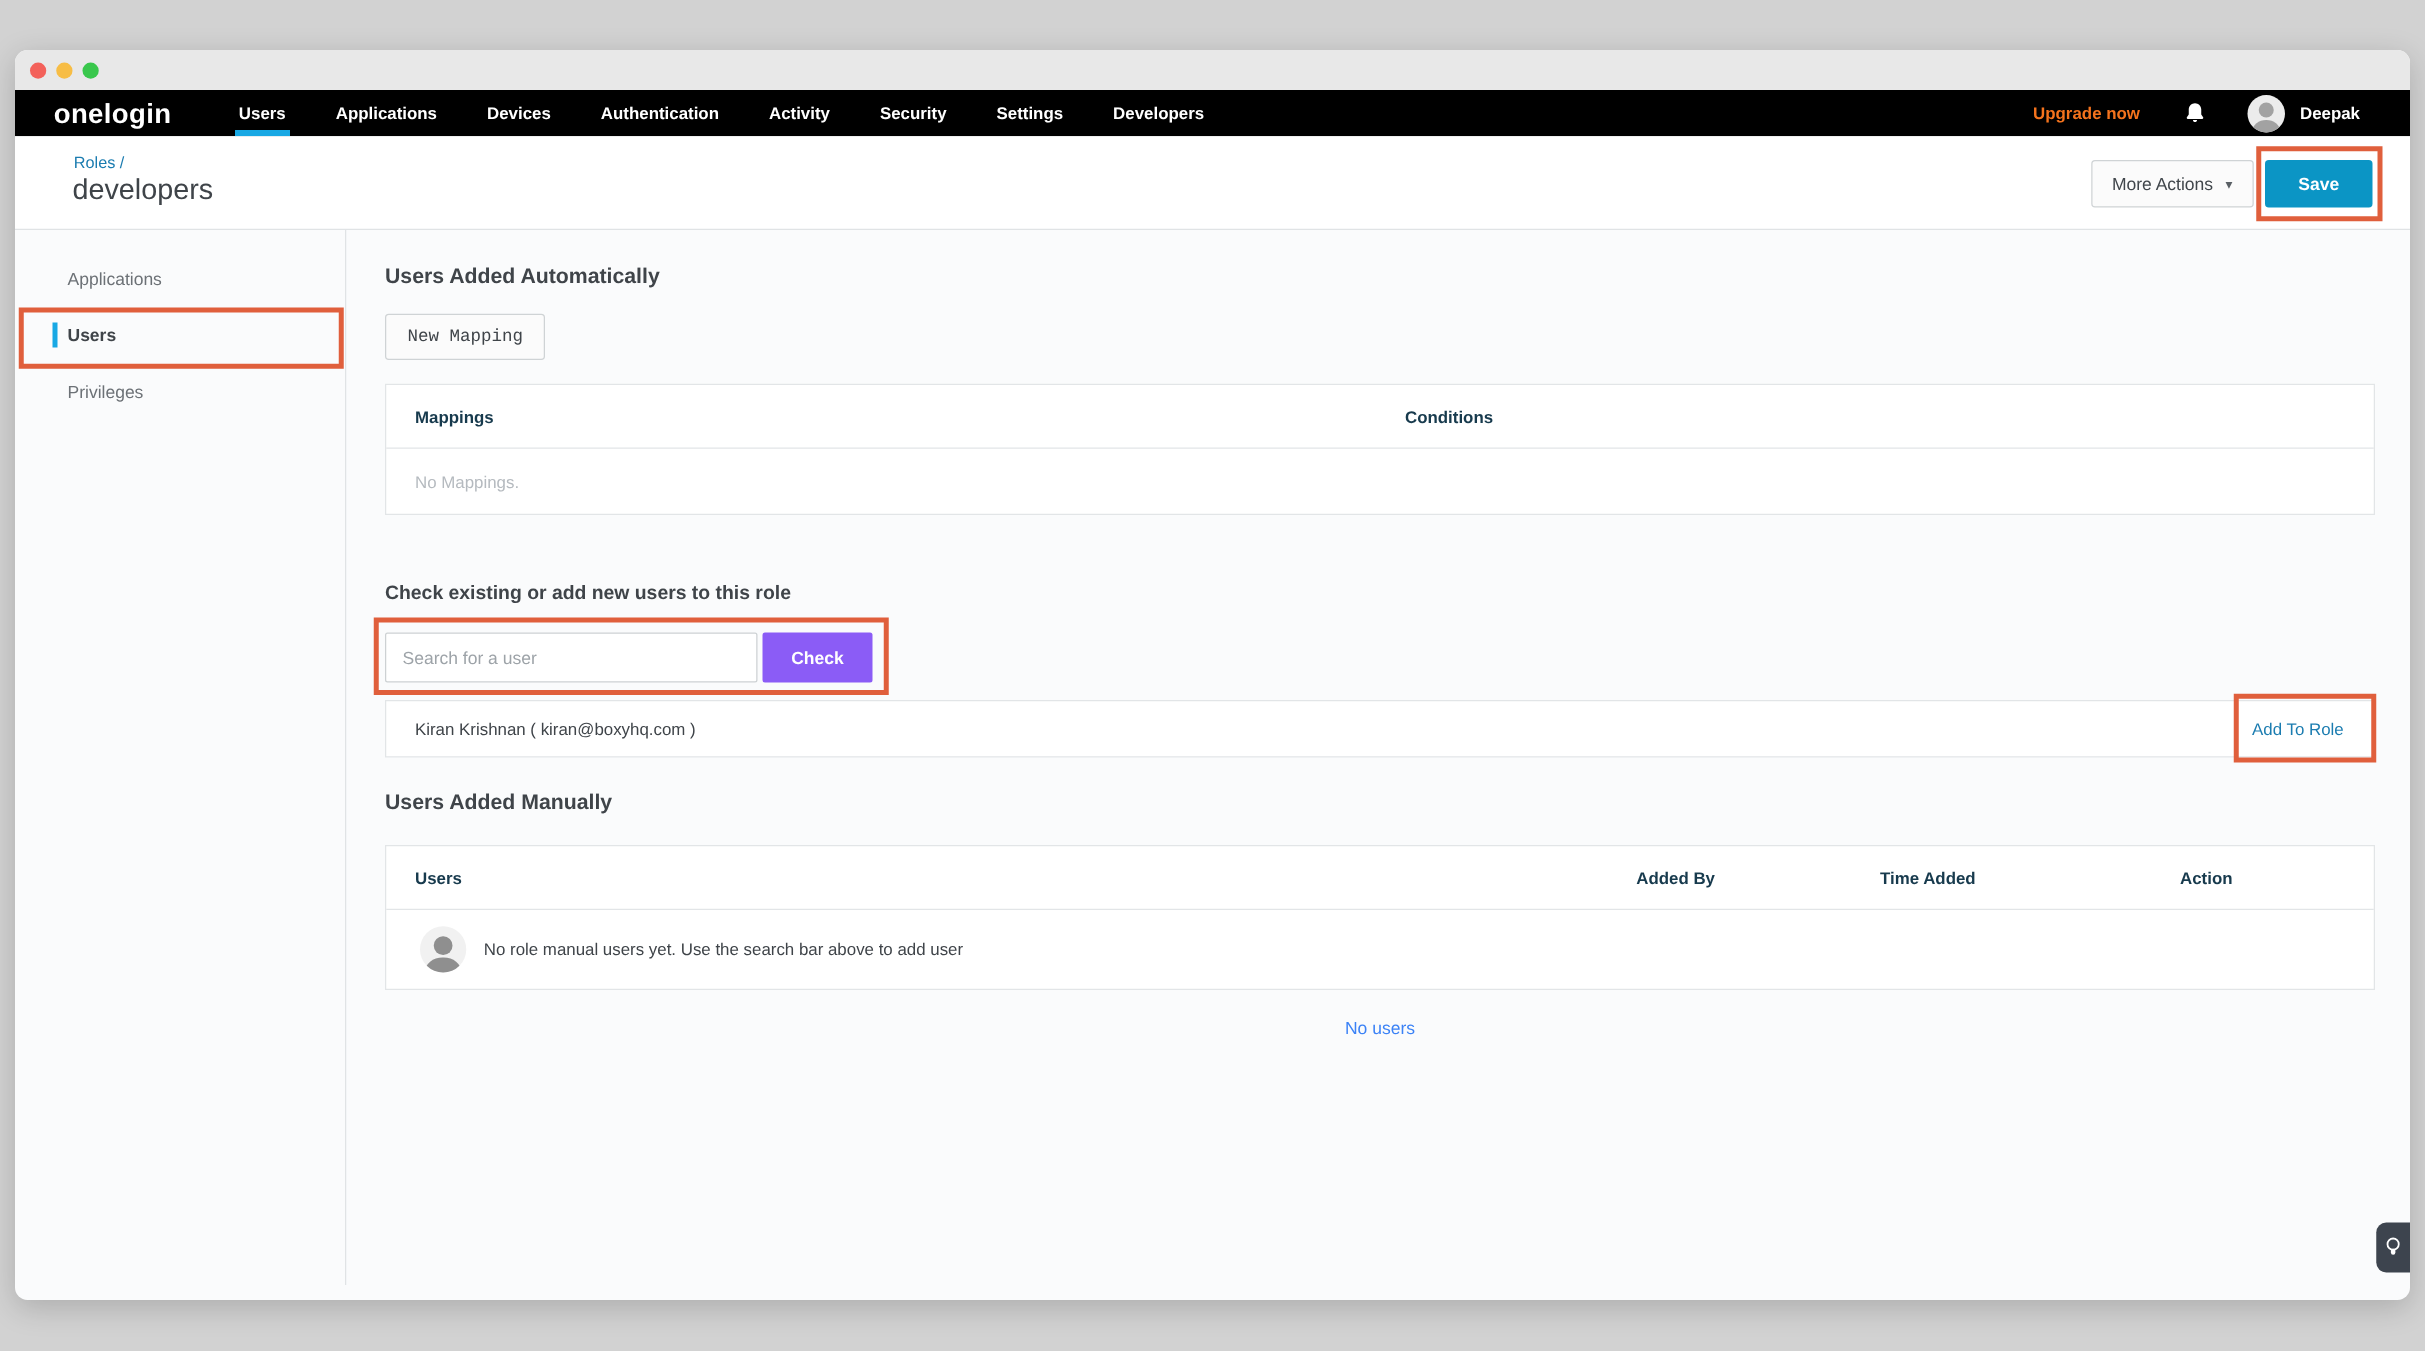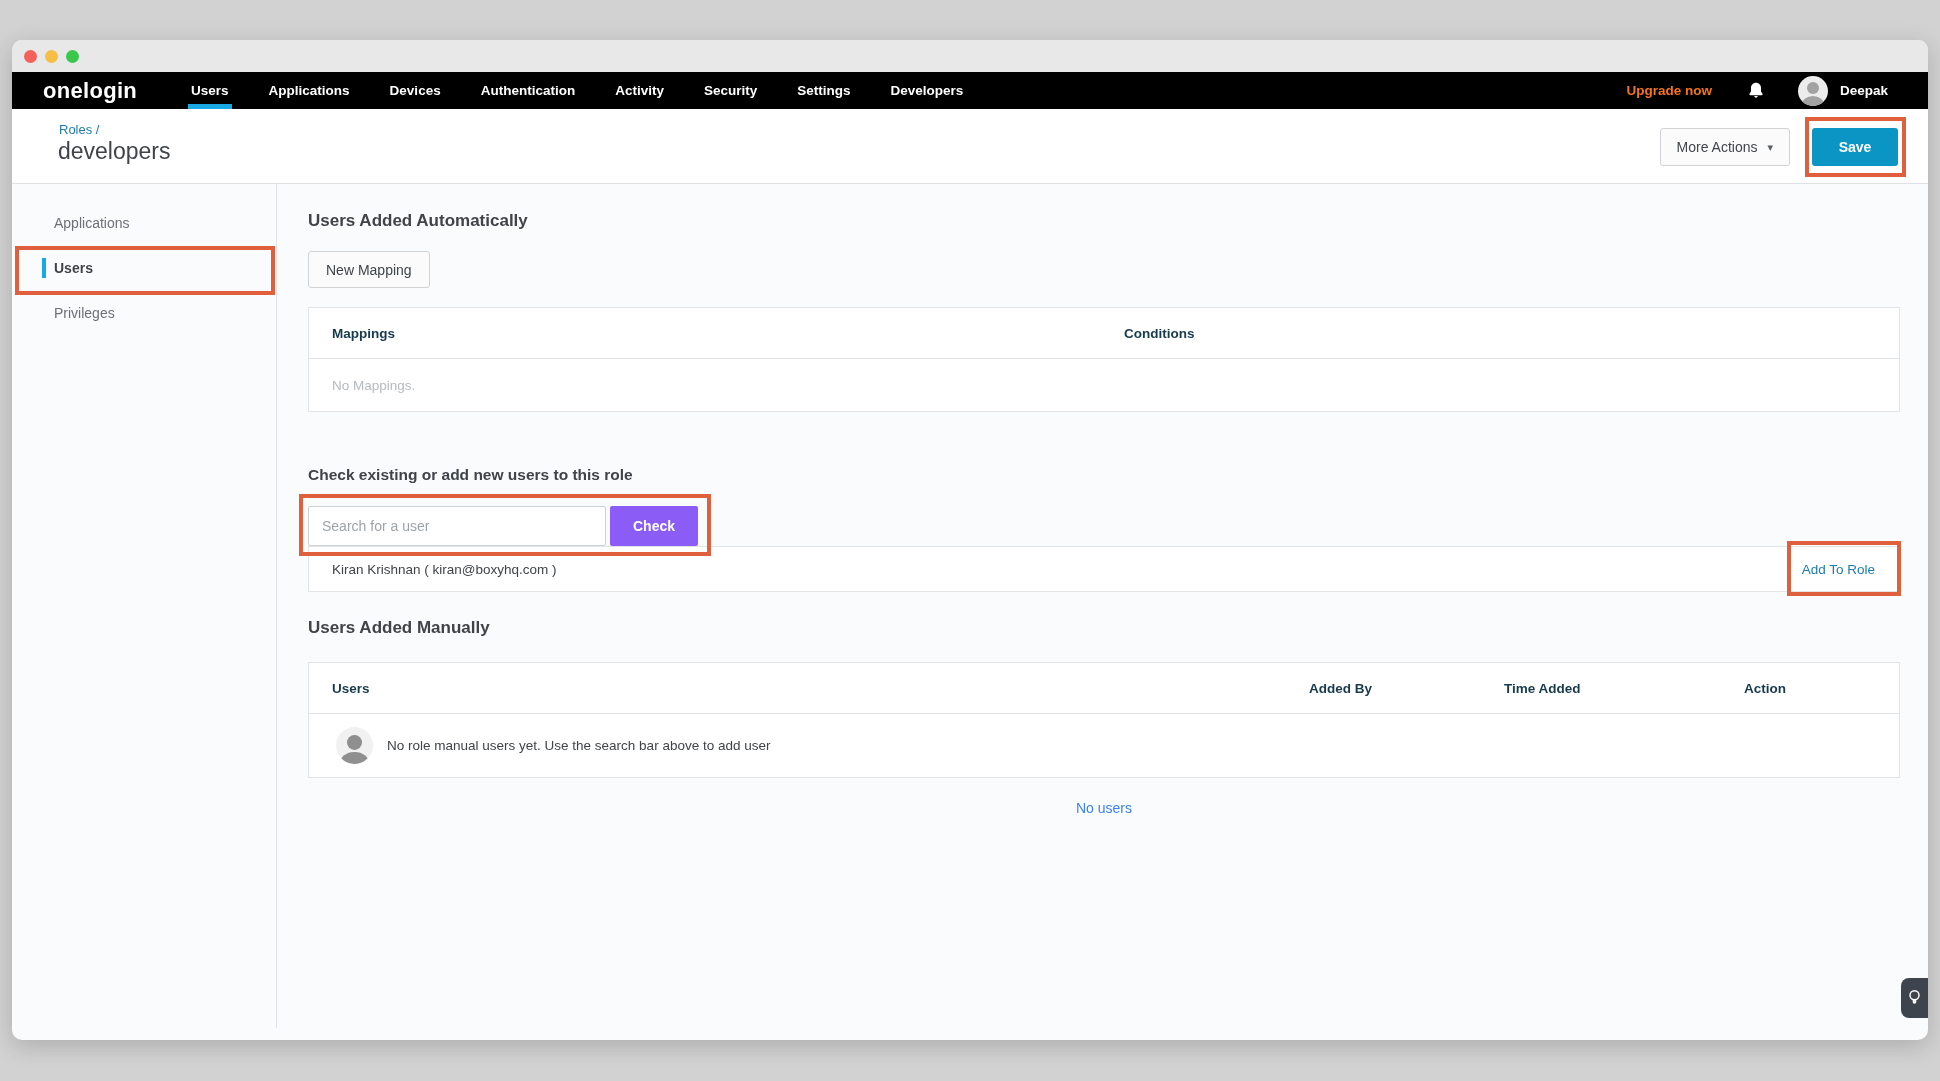--- a/index.html
+++ b/index.html
@@ -35,52 +35,52 @@
   .avatar::after { content:""; position:absolute; left:50%; top:68%; width:74%; height:60%; margin-left:-37%; border-radius:50%; background:#a2a2a2; }
   .username { color:#fff; font-weight:bold; font-size:13.5px; margin-left:12px; }
   
   .pageheader { height:75px; background:#fff; border-bottom:1px solid #e0e3e5; position:relative; }
   .breadcrumb { position:absolute; left:47px; top:13px; font-size:13px; color:#1b7cb0; cursor:pointer; }
   .page-title { position:absolute; left:46px; top:29px; font-size:23px; color:#3f4449; }
   .hdr-actions { position:absolute; right:30px; top:19px; display:flex; }
   .btn-more { height:38px; padding:0 16px; background:#fbfbfb; border:1px solid #cfd3d5; border-radius:3px;
               font-size:14px; color:#40464b; display:flex; align-items:center; cursor:pointer; font-family:inherit; }
   .caret { font-size:11px; color:#5a6065; margin-left:10px; }
-  .save-wrap { position:relative; margin-left:22px; }
+  .save-wrap { position:relative; margin-left:9px; }
   .btn-save { height:38px; width:86px; background:#0b95c5; border:none; border-radius:3px; color:#fff;
               font-weight:bold; font-size:14px; cursor:pointer; font-family:inherit; }
   .annotation { position:absolute; border:4px solid #e05f3c; pointer-events:none; z-index:5; }
   .save-annotation { left:-7px; top:-11px; width:101px; height:60px; }
   
   .page-body { display:flex; height:844px; }
   .sidebar { width:265px; border-right:1px solid #e0e3e5; padding-top:16px; position:relative; flex:none; }
   .side-item { height:45px; display:flex; align-items:center; padding-left:42px; font-size:14px; color:#6c7176; cursor:pointer; position:relative; }
   .side-item.active { color:#3f4449; font-weight:bold; }
   .side-bar-indicator { position:absolute; left:30px; width:4px; height:20px; background:#18a8e4; }
   .users-annotation { left:3px; top:62px; width:260px; height:49px; }
   .main { flex:1; padding:0 28px 0 31px; position:relative; }
   .section-title { font-size:17px; font-weight:bold; color:#3f4449; }
   .t-auto { margin-top:27px; }
   .btn-newmapping { margin-top:20px; height:37px; padding:0 17px; background:#fbfbfb; border:1px solid #cfd3d5;
-                    border-radius:3px; font-size:14px; color:#3f4449; cursor:pointer; font-family:Liberation Sans, sans-serif; }
+                    border-radius:3px; font-size:14px; color:#3f4449; cursor:pointer; font-family:Liberation Mono, monospace; }
   .card { background:#fff; border:1px solid #e2e5e7; }
   .map-card { margin-top:19px; }
   .thead { display:flex; align-items:center; height:51px; border-bottom:1px solid #e2e5e7; font-size:13.5px; font-weight:bold; color:#173a4d; }
   .map-col1 { flex:1; padding-left:23px; }
   .map-col2 { width:775px; }
   .empty-row { display:flex; align-items:center; height:52px; font-size:13.5px; color:#b5babf; padding-left:23px; }
   .t-check { margin-top:54px; font-size:15.5px; }
   .search-wrap { margin-top:22px; position:relative; width:390px; display:flex; }
   .search-input { width:298px; height:40px; border:1px solid #cdd1d3; border-radius:2px; padding:0 13px;
                   font-size:14px; color:#3f4449; background:#fff; font-family:inherit; outline:none; }
   .search-input::placeholder { color:#9da3a8; }
   .btn-check { width:88px; height:40px; margin-left:4px; background:#8b5cf6; border:none; border-radius:2px;
                color:#fff; font-weight:bold; font-size:14px; cursor:pointer; font-family:inherit; }
   .search-annotation { left:-9px; top:-12px; width:412px; height:62px; }
-  .result-row { margin-top:0; height:46px; background:#fff; border:1px solid #e2e5e7; display:flex; align-items:center; position:relative; }
+  .result-row { margin-top:14px; height:46px; background:#fff; border:1px solid #e2e5e7; display:flex; align-items:center; position:relative; }
   .result-text { padding-left:23px; font-size:13.5px; color:#3f4449; }
   .add-link { margin-left:auto; margin-right:24px; font-size:13.5px; color:#1b7cb0; cursor:pointer; }
   .addrole-annotation { right:-2px; top:-6px; width:114px; height:55px; }
   .t-manual { margin-top:26px; }
   .man-card { margin-top:24px; }
   .man-col1 { flex:1; padding-left:23px; }
   .man-col2 { width:195px; flex:none; }
   .man-col3 { width:240px; flex:none; }
   .man-col4 { width:155px; flex:none; }
   .man-empty { display:flex; align-items:center; height:63px; }

